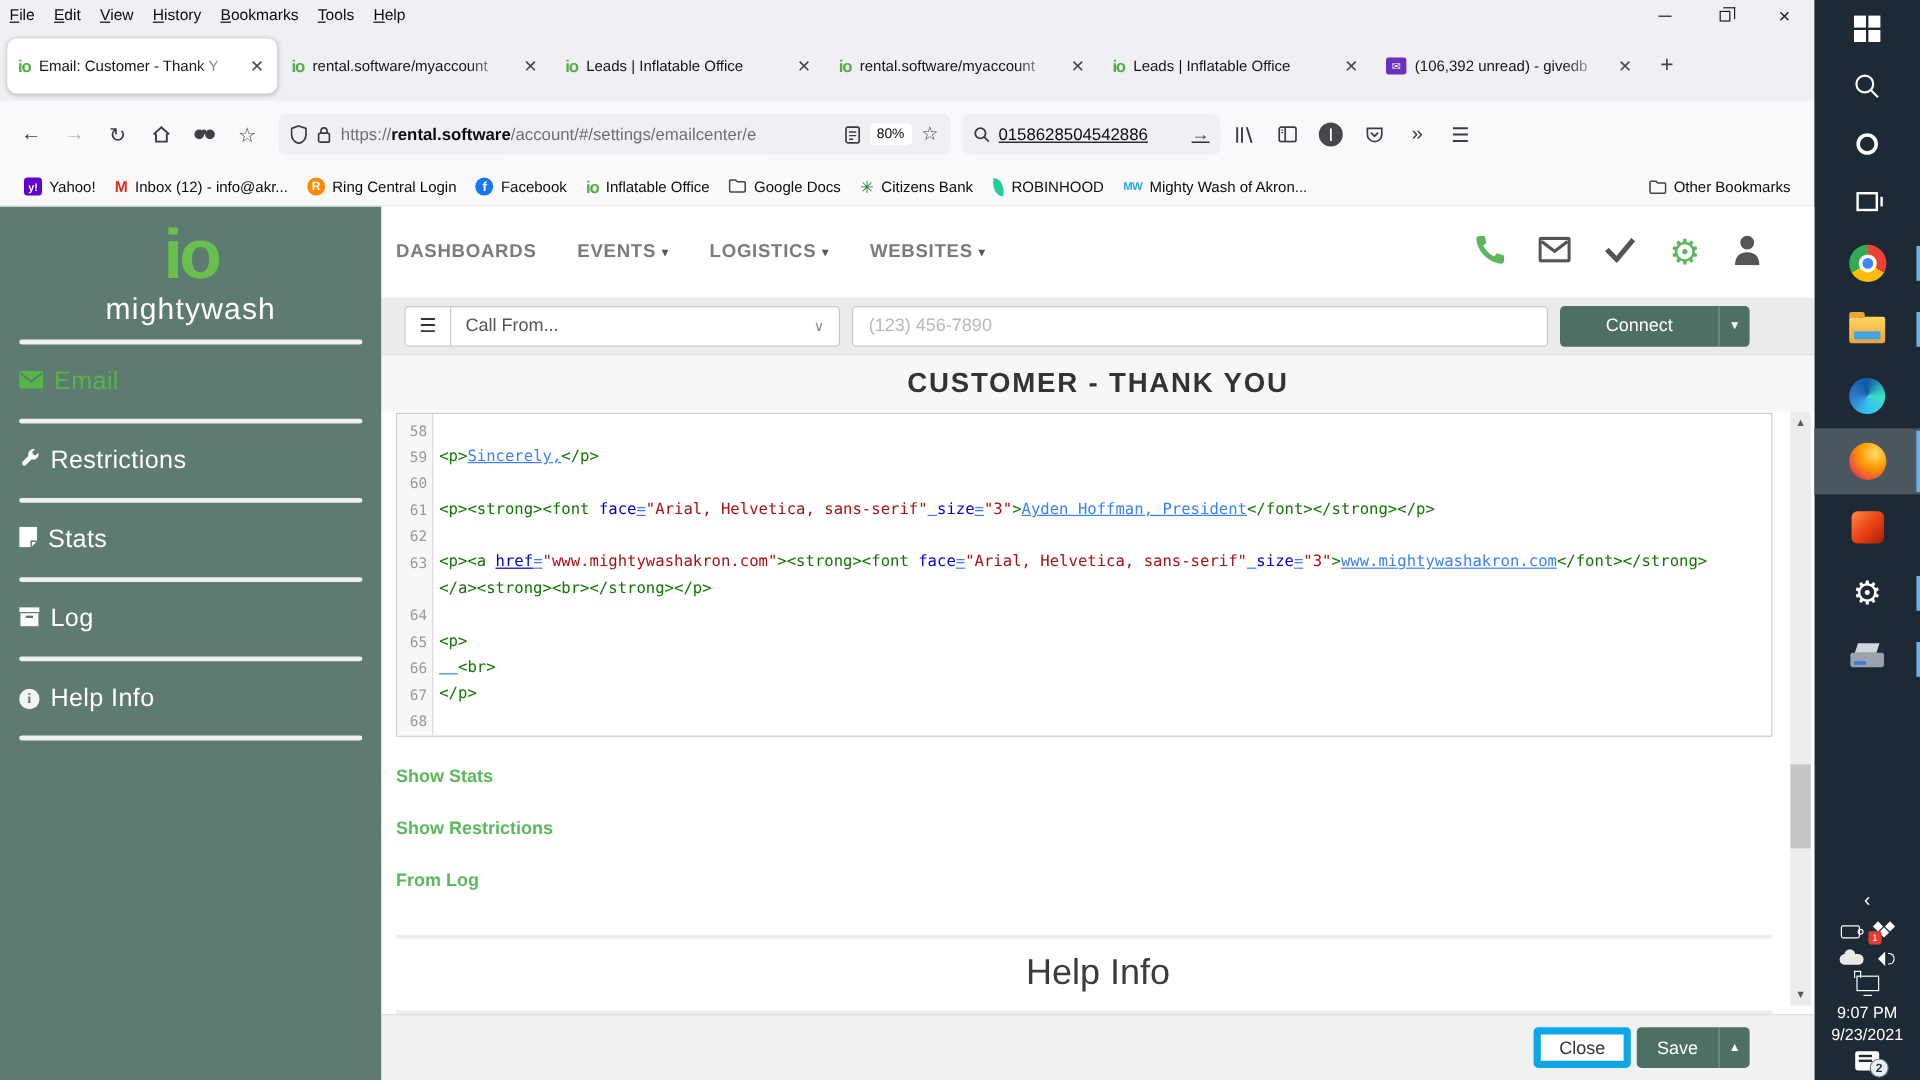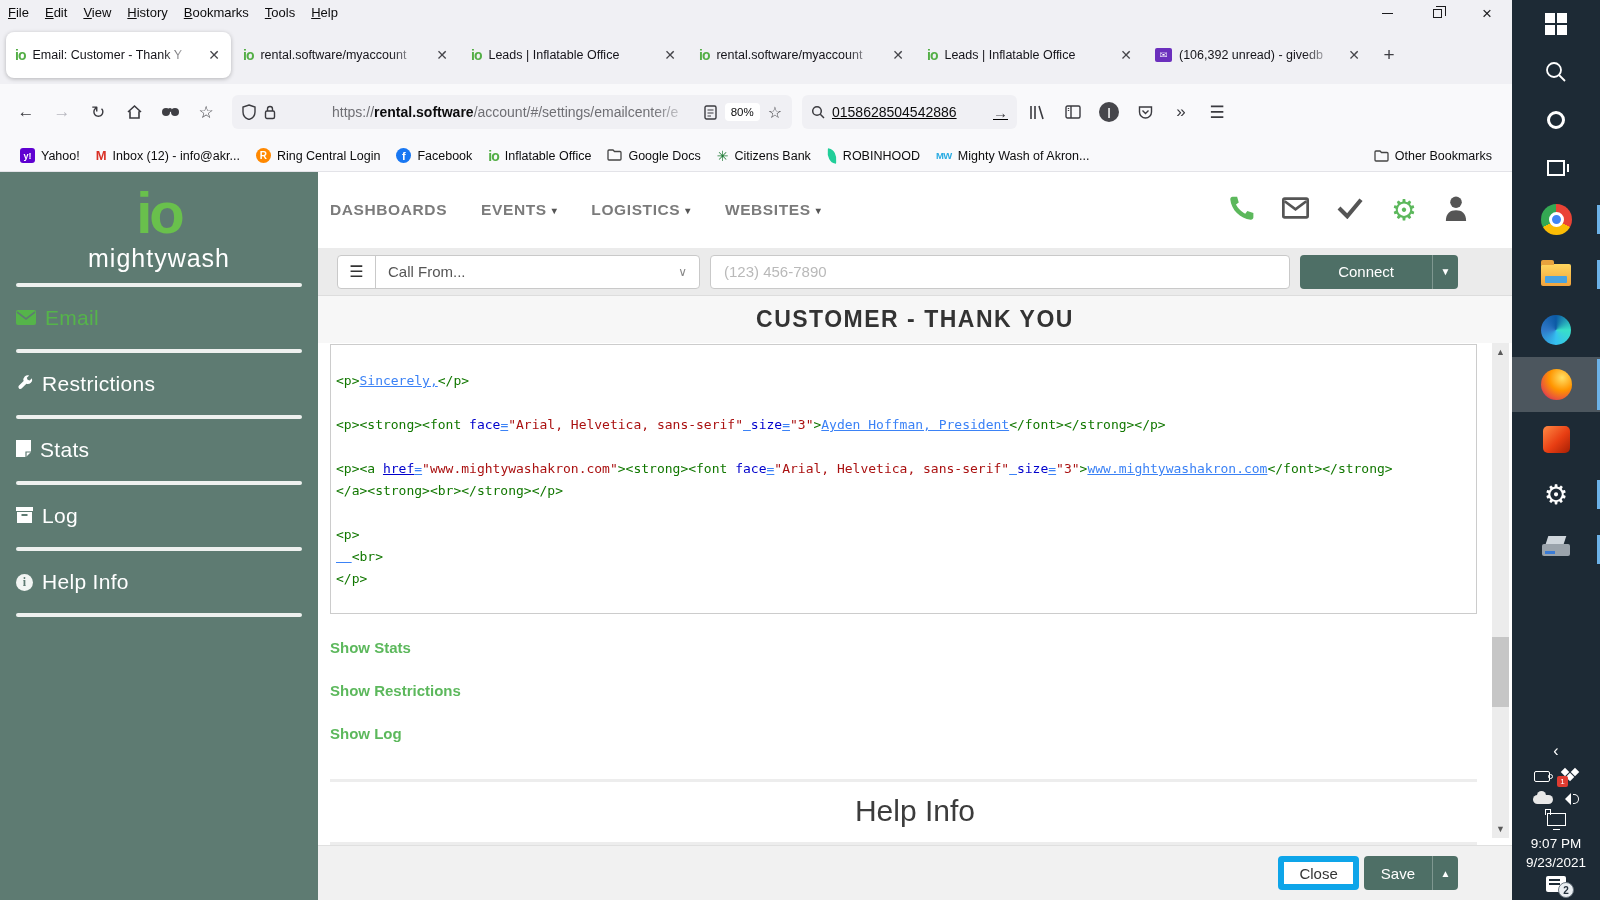--- a/index.html
+++ b/index.html
@@ -31,21 +31,21 @@
   .fav-mail { width:17px; height:14px; background:#6b2fbd; border-radius:2px; display:flex; align-items:center; justify-content:center; color:#fff; font-size:9px; }
   .newtab-btn { width:30px; height:30px; display:flex; align-items:center; justify-content:center; font-size:19px; color:#3f3f44; }
 
   
   .navbar { height:56px; background:#f9f9fb; display:flex; align-items:center; padding:0 10px; gap:4px; }
   .nav-ic { width:32px; height:32px; display:flex; align-items:center; justify-content:center; font-size:17px; color:#3b3b40; }
   .nav-ic.disabled { color:#b8b8c0; }
   .binoc { width:8px; height:8px; border-radius:50%; background:#3f3f44; box-shadow:9px 0 0 #3f3f44, 4px -2px 0 -2px #3f3f44; margin-right:9px; }
   .urlbar { flex:1; max-width:560px; height:34px; background:#f0f0f4; border-radius:6px; display:flex; align-items:center; padding:0 10px; gap:8px; margin:0 6px; }
   .url-text { flex:1; font-size:14px; white-space:nowrap; overflow:hidden; color:#6f6f74;
-    -webkit-mask-image:linear-gradient(90deg,#000 88%,transparent 99%); mask-image:linear-gradient(90deg,#000 88%,transparent 99%);margin-left:48px; }
+    -webkit-mask-image:linear-gradient(90deg,#000 88%,transparent 99%); mask-image:linear-gradient(90deg,#000 88%,transparent 99%); }
   .url-domain { color:#0c0c0d; font-weight:700; }
   .zoom-pill { background:#fff; border-radius:4px; font-size:11.5px; color:#0c0c0d; padding:3px 6px; }
   .searchbar { width:215px; height:34px; background:#f0f0f4; border-radius:6px; display:flex; align-items:center; padding:0 9px; gap:7px;text-decoration:underline; }
   .search-value { flex:1; font-size:14px; color:#0c0c0d; white-space:nowrap; overflow:hidden; }
   .circle-i { width:20px; height:20px; border-radius:50%; background:#46464b; color:#fff; display:flex; align-items:center; justify-content:center; font-size:11px; font-weight:700; }
 
   
   .bookmarks { height:32px; background:#f9f9fb; border-bottom:1px solid #e3e3e8; display:flex; align-items:center; padding:0 12px; font-size:12.5px; color:#0c0c0d; }
   .bm { display:flex; align-items:center; gap:6px; padding:0 8px; height:24px; }
   .bm-right { margin-left:auto; }
@@ -446,26 +446,40 @@
           <div class="btn-split">
             <span class="btn-main">Connect</span>
             <span class="btn-arrow">▼</span>
           </div>
         </div>
 
         <div class="modal-title">CUSTOMER - THANK YOU</div>
 
         <div class="modal-body">
           <div class="editor">
+            <div class="gutter" id="editor-gutter">
+                <div>58</div>
+                <div>59</div>
+                <div>60</div>
+                <div>61</div>
+                <div>62</div>
+                <div>63</div>
+                <div></div>
+                <div>64</div>
+                <div>65</div>
+                <div>66</div>
+                <div>67</div>
+                <div>68</div>
+              </div>
             <div class="code" id="editor-code"><div>&nbsp;</div><div><span class="tk-tag">&lt;p&gt;</span><span class="tk-txt">Sincerely,</span><span class="tk-tag">&lt;/p&gt;</span></div><div>&nbsp;</div><div><span class="tk-tag">&lt;p&gt;&lt;strong&gt;&lt;font </span><span class="tk-attr">face</span><span class="tk-eq">=</span><span class="tk-str">"Arial, Helvetica, sans-serif"</span><span class="tk-txt"> </span><span class="tk-attr">size</span><span class="tk-eq">=</span><span class="tk-str">"3"</span><span class="tk-tag">&gt;</span><span class="tk-txt">Ayden Hoffman, President</span><span class="tk-tag">&lt;/font&gt;&lt;/strong&gt;&lt;/p&gt;</span></div><div>&nbsp;</div><div><span class="tk-tag">&lt;p&gt;&lt;a </span><span class="tk-lnk">href</span><span class="tk-eq">=</span><span class="tk-str">"www.mightywashakron.com"</span><span class="tk-tag">&gt;&lt;strong&gt;&lt;font </span><span class="tk-attr">face</span><span class="tk-eq">=</span><span class="tk-str">"Arial, Helvetica, sans-serif"</span><span class="tk-txt"> </span><span class="tk-attr">size</span><span class="tk-eq">=</span><span class="tk-str">"3"</span><span class="tk-tag">&gt;</span><span class="tk-txt">www.mightywashakron.com</span><span class="tk-tag">&lt;/font&gt;&lt;/strong&gt;</span></div><div><span class="tk-tag">&lt;/a&gt;&lt;strong&gt;&lt;br&gt;&lt;/strong&gt;&lt;/p&gt;</span></div><div>&nbsp;</div><div><span class="tk-tag">&lt;p&gt;</span></div><div><span class="tk-txt">  </span><span class="tk-tag">&lt;br&gt;</span></div><div><span class="tk-tag">&lt;/p&gt;</span></div><div>&nbsp;</div></div>
           </div>
           <div class="show-links" id="show-links">
               <a class="show-link">Show Stats</a>
               <a class="show-link">Show Restrictions</a>
-              <a class="show-link">Show Log</a>
+              <a class="show-link">From Log</a>
             </div>
           <div class="help-sec">
             <div class="help-hr"></div>
             <div class="help-heading">Help Info</div>
             <div class="help-hr"></div>
           </div>
         </div>
 
         <div class="modal-footer">
           <span class="btn-close">Close</span>

